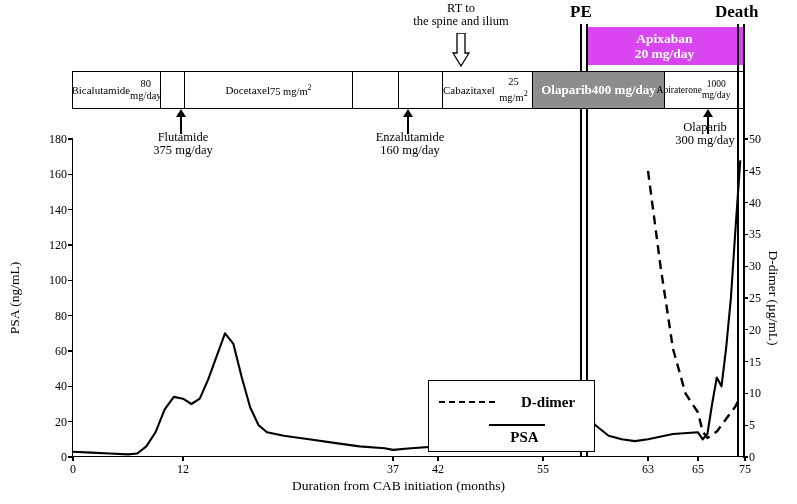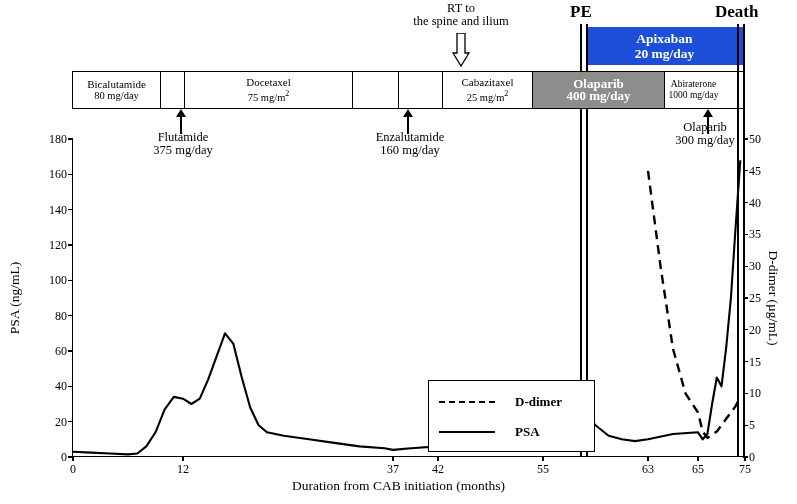--- a/index.html
+++ b/index.html
@@ -7,28 +7,28 @@
   #root{position:absolute;left:0;top:0;width:797px;height:504px;}
   .abs{position:absolute;}
   .ctr{text-align:center;}
 
   
   .top-label{font-size:12.5px;line-height:13px;}
   .big-label{font-size:17px;font-weight:bold;}
 
   
   #tbar{position:absolute;left:72px;top:71px;height:38px;width:672px;border:1.3px solid #000;box-sizing:border-box;display:flex;}
-  .tseg{border-right:1.3px solid #000;box-sizing:border-box;display:flex;flex-direction:column;align-items:center;justify-content:center;font-size:11px;line-height:12.5px;text-align:center;}
+  .tseg{border-right:1.3px solid #000;box-sizing:border-box;display:flex;flex-direction:row;align-items:center;justify-content:center;font-size:11px;line-height:12.5px;text-align:center;}
   .tseg:last-child{border-right:none;}
   .tseg.gray{background:#8d8d8d;color:#fff;font-weight:bold;font-size:13px;}
   .tseg.small{font-size:9.5px;line-height:11px;}
   .tseg .l2{font-size:10.5px;}
 
   
-  #apix{position:absolute;left:586px;top:27px;width:157px;height:38px;background:#1d4ed8;color:#fff;font-weight:bold;font-size:13.5px;line-height:15px;display:flex;align-items:center;justify-content:center;text-align:center;}
+  #apix{position:absolute;left:586px;top:27px;width:157px;height:38px;background:#d946ef;color:#fff;font-weight:bold;font-size:13.5px;line-height:15px;display:flex;align-items:center;justify-content:center;text-align:center;}
 
   
   .vline{position:absolute;width:1.6px;background:#000;}
 
   
   #plot{position:absolute;left:72px;top:139px;width:672px;height:318px;border-left:1.4px solid #000;border-bottom:1.4px solid #000;border-right:1.4px solid #000;box-sizing:border-box;}
   .ytick{position:absolute;right:100%;transform:translateY(-50%);padding-right:6px;font-size:12px;white-space:nowrap;}
   .ytickR{position:absolute;left:100%;transform:translateY(-50%);padding-left:6px;font-size:12px;white-space:nowrap;}
   .tickmarkL{position:absolute;right:100%;width:5px;height:1.3px;background:#000;}
   .tickmarkR{position:absolute;left:100%;width:5px;height:1.3px;background:#000;}
@@ -40,21 +40,21 @@
   #ylabelR{position:absolute;left:764px;top:139px;height:318px;width:18px;}
   #ylabelR span{position:absolute;left:50%;top:50%;transform:translate(-50%,-50%) rotate(90deg);white-space:nowrap;font-size:13.5px;}
   #xlabel{position:absolute;left:0;top:478px;width:797px;text-align:center;font-size:13.5px;}
 
   
   #legend{position:absolute;left:355px;top:241px;width:165px;height:70px;border:1.2px solid #000;background:#fff;}
   .legrow{position:absolute;left:0;width:100%;height:28px;display:flex;align-items:center;}
   .legline{width:56px;height:14px;margin-left:10px;position:relative;}
   .legline .solid{position:absolute;left:0;top:6px;width:56px;height:2.2px;background:#000;}
   .legline .dash{position:absolute;left:0;top:6px;width:56px;height:0;border-top:2.6px dashed #000;}
-  .legtxt{font-weight:bold;font-size:13px;margin-left:20px;text-align:right;}
+  .legtxt{font-weight:bold;font-size:15px;margin-left:26px;text-align:right;}
 
   .arrow-up{width:0;height:0;border-left:5px solid transparent;border-right:5px solid transparent;border-bottom:8px solid #000;}
   .arrow-stem{width:1.6px;background:#000;}
   .sup{font-size:8px;vertical-align:super;}
 </style>
 </head>
 <body>
 
 <div id="root">
 
@@ -149,21 +149,21 @@
       <path id="dd-path" fill="none" stroke="#000" stroke-width="2.4" stroke-dasharray="9,6" stroke-linejoin="round" d="M575.0 31.8 L587.5 127.2 L600.0 209.9 L612.5 254.4 L625.0 273.5 L629.7 292.6 L634.4 298.9 L639.1 295.7 L643.8 292.6 L648.5 286.2 L653.2 279.8 L657.9 273.5 L662.6 267.1 L667.3 257.6"></path>
     </svg>
 
     <div id="legend">
       <div class="legrow" style="top:7px;">
         <div class="legline">
             <div class="dash"></div>
           </div>
         <div class="legtxt">D-dimer</div>
       </div>
-      <div class="legrow" style="top:37px;">
+      <div class="legrow" style="top:37px;flex-direction:column;">
         <div class="legline">
             <div class="solid"></div>
           </div>
         <div class="legtxt">PSA</div>
       </div>
     </div>
   <div class="ytick" style="top: 318px;">0</div>
       <div class="tickmarkL" style="top: 317.4px;"></div>
       <div class="ytick" style="top: 282.667px;">20</div>
       <div class="tickmarkL" style="top: 282.067px;"></div>

